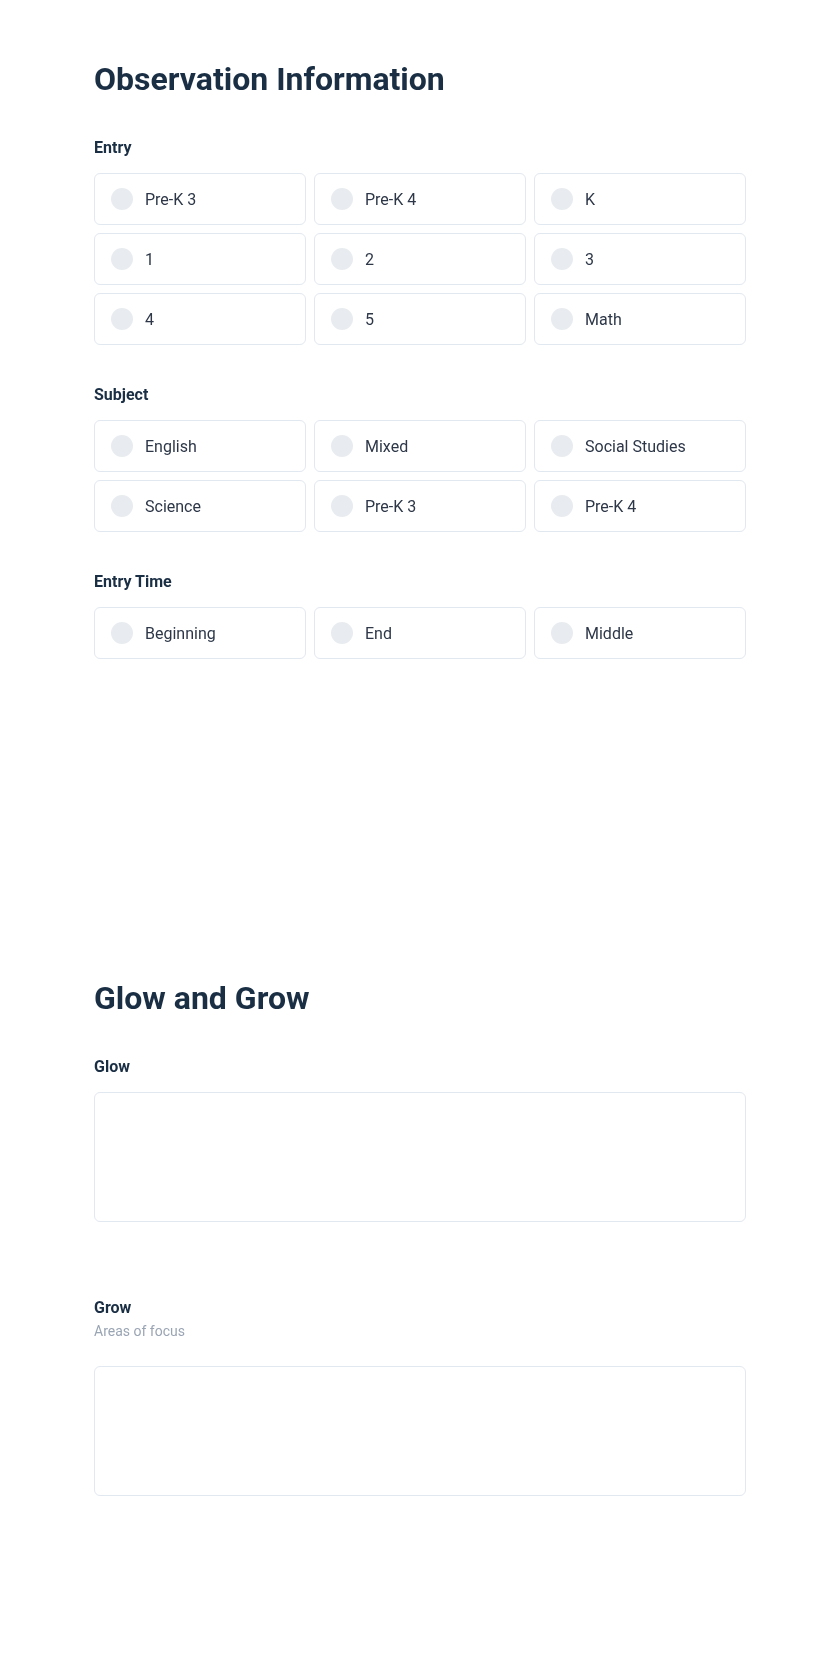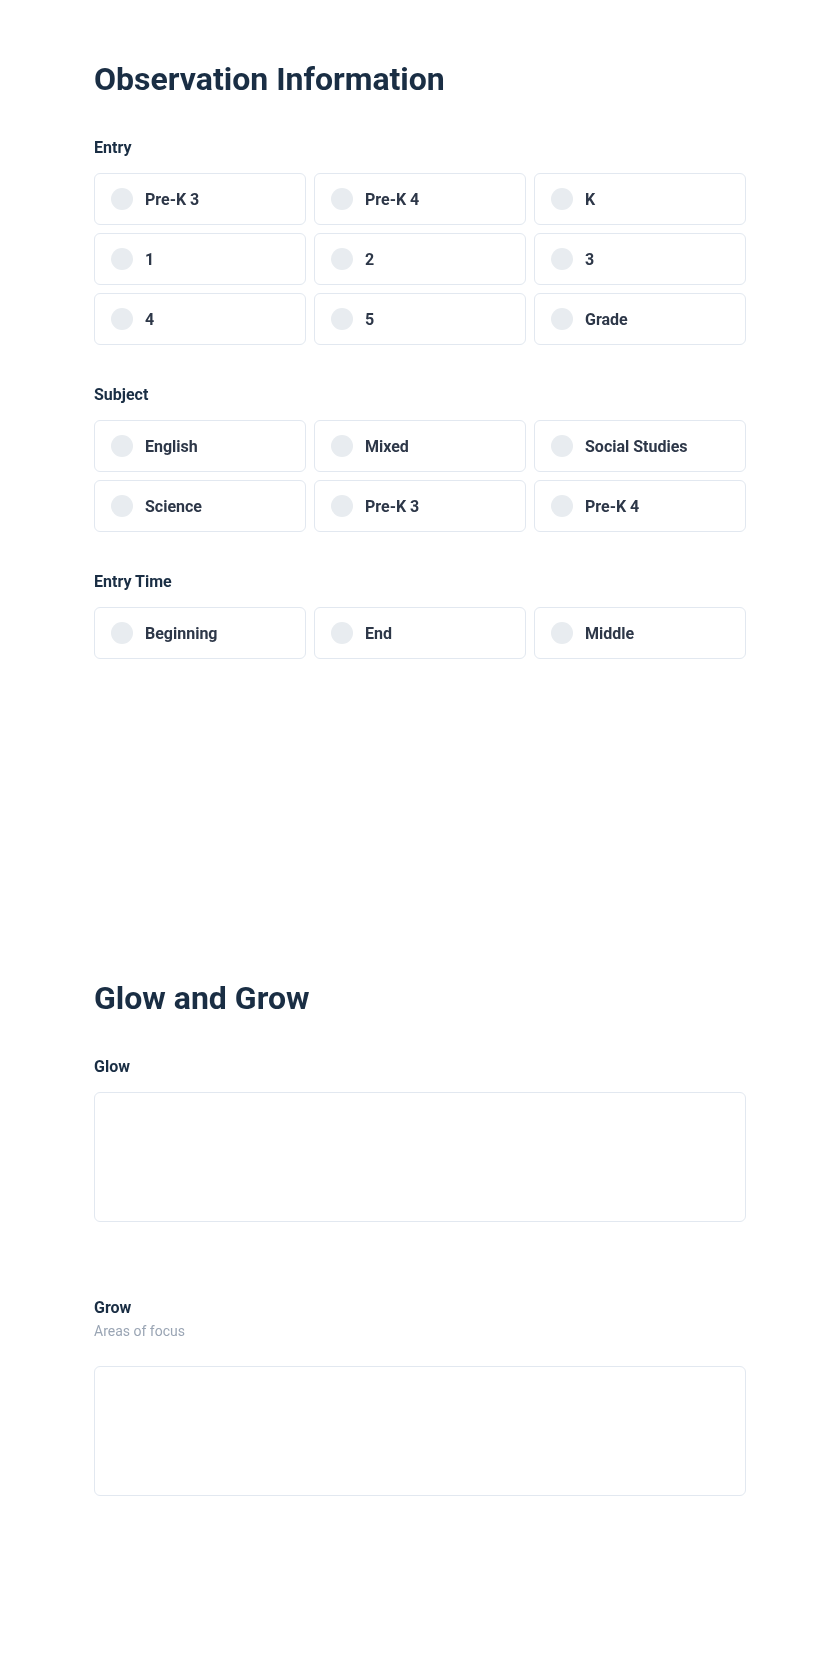--- a/index.html
+++ b/index.html
@@ -50,21 +50,20 @@
 
     .radio-option {
       display: flex;
       align-items: center;
       gap: 12px;
       border: 1.5px solid #e2e8f0;
       border-radius: 6px;
       padding: 14px 16px;
       cursor: pointer;
       background: #ffffff;
-      font-weight: bold;
     }
 
     .radio-circle {
       width: 22px;
       height: 22px;
       border-radius: 50%;
       background: #e8ecf0;
       flex-shrink: 0;
     }
 
@@ -132,21 +131,21 @@
       <div class="radio-option">
         <div class="radio-circle"></div>
         <span class="radio-label">4</span>
       </div>
       <div class="radio-option">
         <div class="radio-circle"></div>
         <span class="radio-label">5</span>
       </div>
       <div class="radio-option">
         <div class="radio-circle"></div>
-        <span class="radio-label">Grade</span>
+        <span class="radio-label">Math</span>
       </div>
     </div>
   </div>
 
   <div class="field-group">
     <div class="field-label">Subject</div>
     <div class="radio-group">
       <div class="radio-option">
         <div class="radio-circle"></div>
         <span class="radio-label">English</span>

